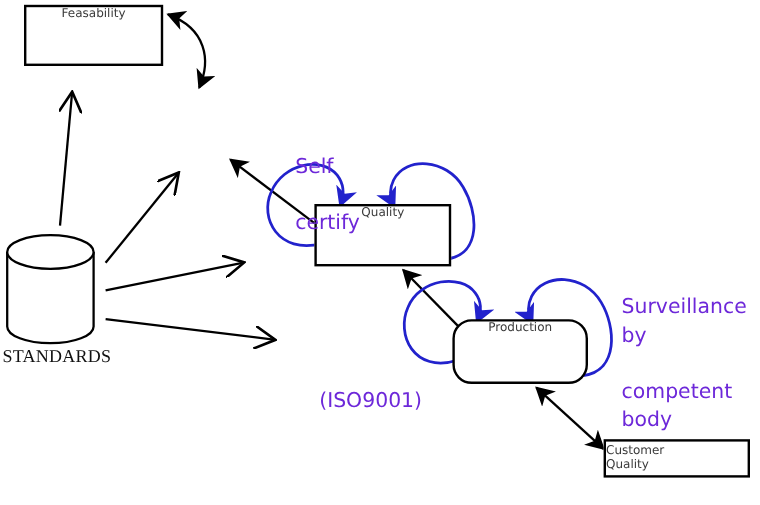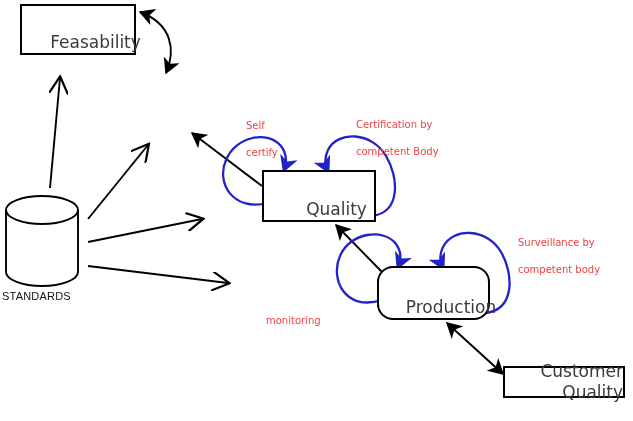--- a/index.html
+++ b/index.html
@@ -23,43 +23,42 @@
     top: 0;
     width: 633px;
     height: 421px;
   }
   .box {
     position: absolute;
     border: 2px solid #000000;
     background: #ffffff;
     box-sizing: border-box;
     display: flex;
-    align-items: flex-end;
+    align-items: flex-start;
     justify-content: center;
     text-align: center;
     color: #3b3b3b;
-    font-size: 17px;
+    font-size: 10px;
     line-height: 1.25;
     font-family: "DejaVu Sans", sans-serif;
-    padding-left: 35px;
   }
   .box span { display: block; }
   .annot {
     position: absolute;
-    color: #ef4444;
-    font-size: 10px;
+    color: #6d28d9;
+    font-size: 17px;
     line-height: 1.38;
     font-family: "DejaVu Sans", sans-serif;
     white-space: pre-line;
   }
   .cyl-label {
     position: absolute;
     color: #111111;
-    font-size: 11px;
-    font-family: Liberation Sans, sans-serif;
+    font-size: 15px;
+    font-family: Liberation Serif, serif;
     letter-spacing: 0.2px;
   }
 </style>
 </head>
 <body>
 
 <div id="canvas">
 
   <svg class="layer" viewBox="0 0 633 421">
     <defs>
@@ -130,27 +129,23 @@
     <span>Quality</span>
   </div>
 
   <div class="cyl-label" style="left:2px; top:290px;">STANDARDS</div>
 
   <div class="annot" style="left:246px; top:105px; width:60px;">
     <div>Self</div>
     <div>certify</div>
   </div>
 
-  <div class="annot" style="left:356px; top:104px; width:120px;">
-    <div>Certification by</div>
-    <div>competent Body</div>
-  </div>
 
   <div class="annot" style="left:518px; top:222px; width:120px;">
     <div>Surveillance by</div>
     <div>competent body</div>
   </div>
 
   <div class="annot" style="left:266px; top:300px; width:110px;">
-    <div>monitoring</div>
+    <div>(ISO9001)</div>
   </div>
 
 </div>
 
 </body></html>

